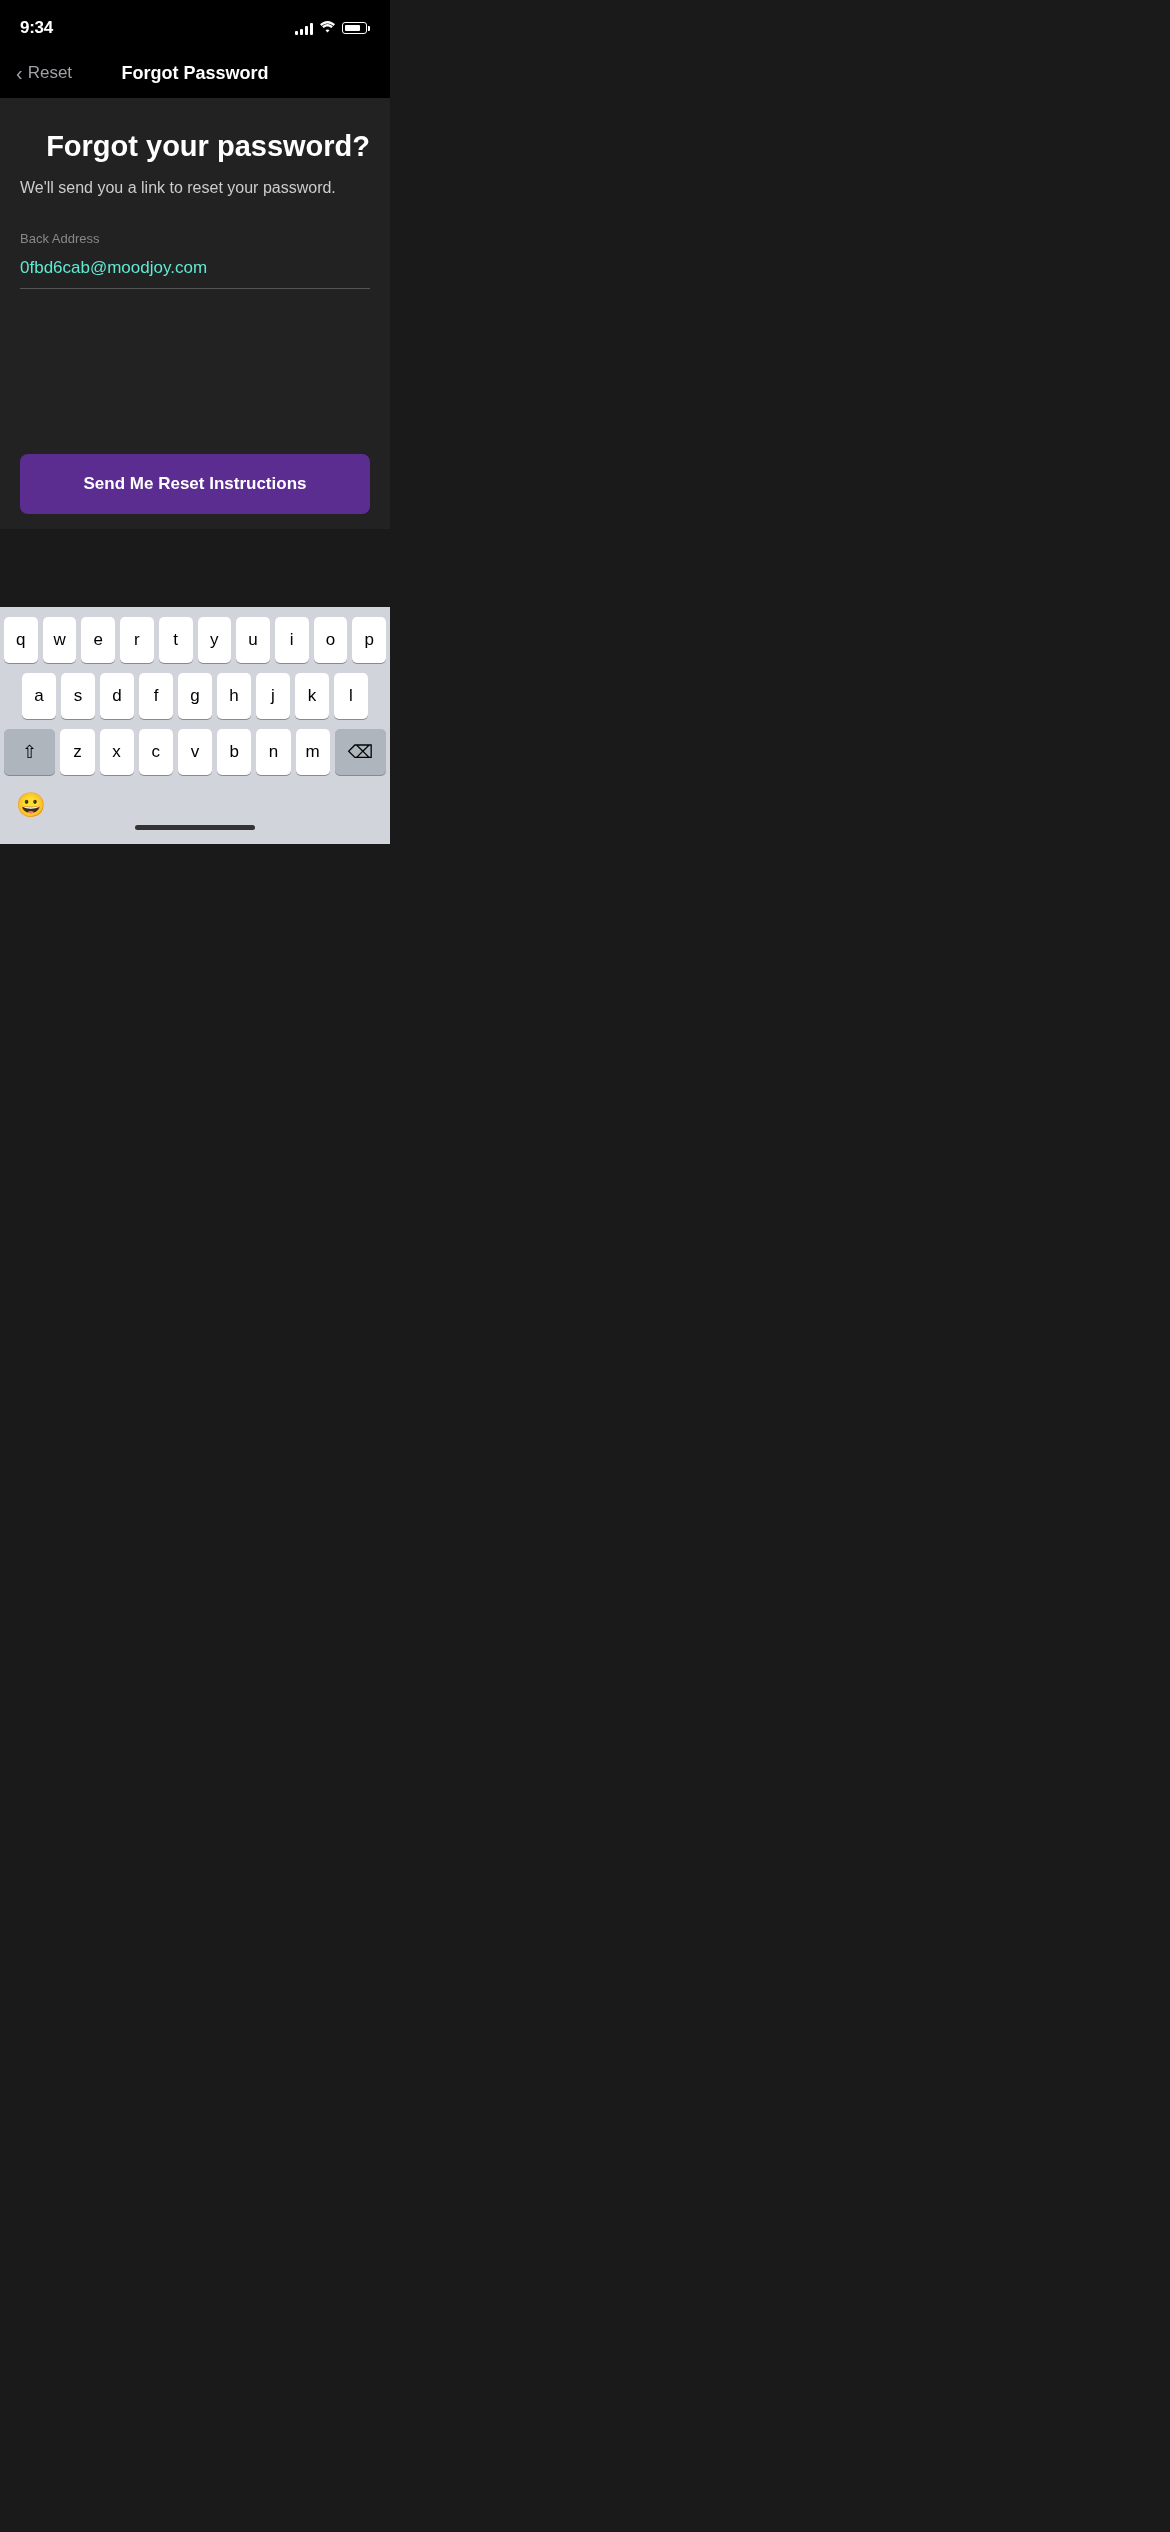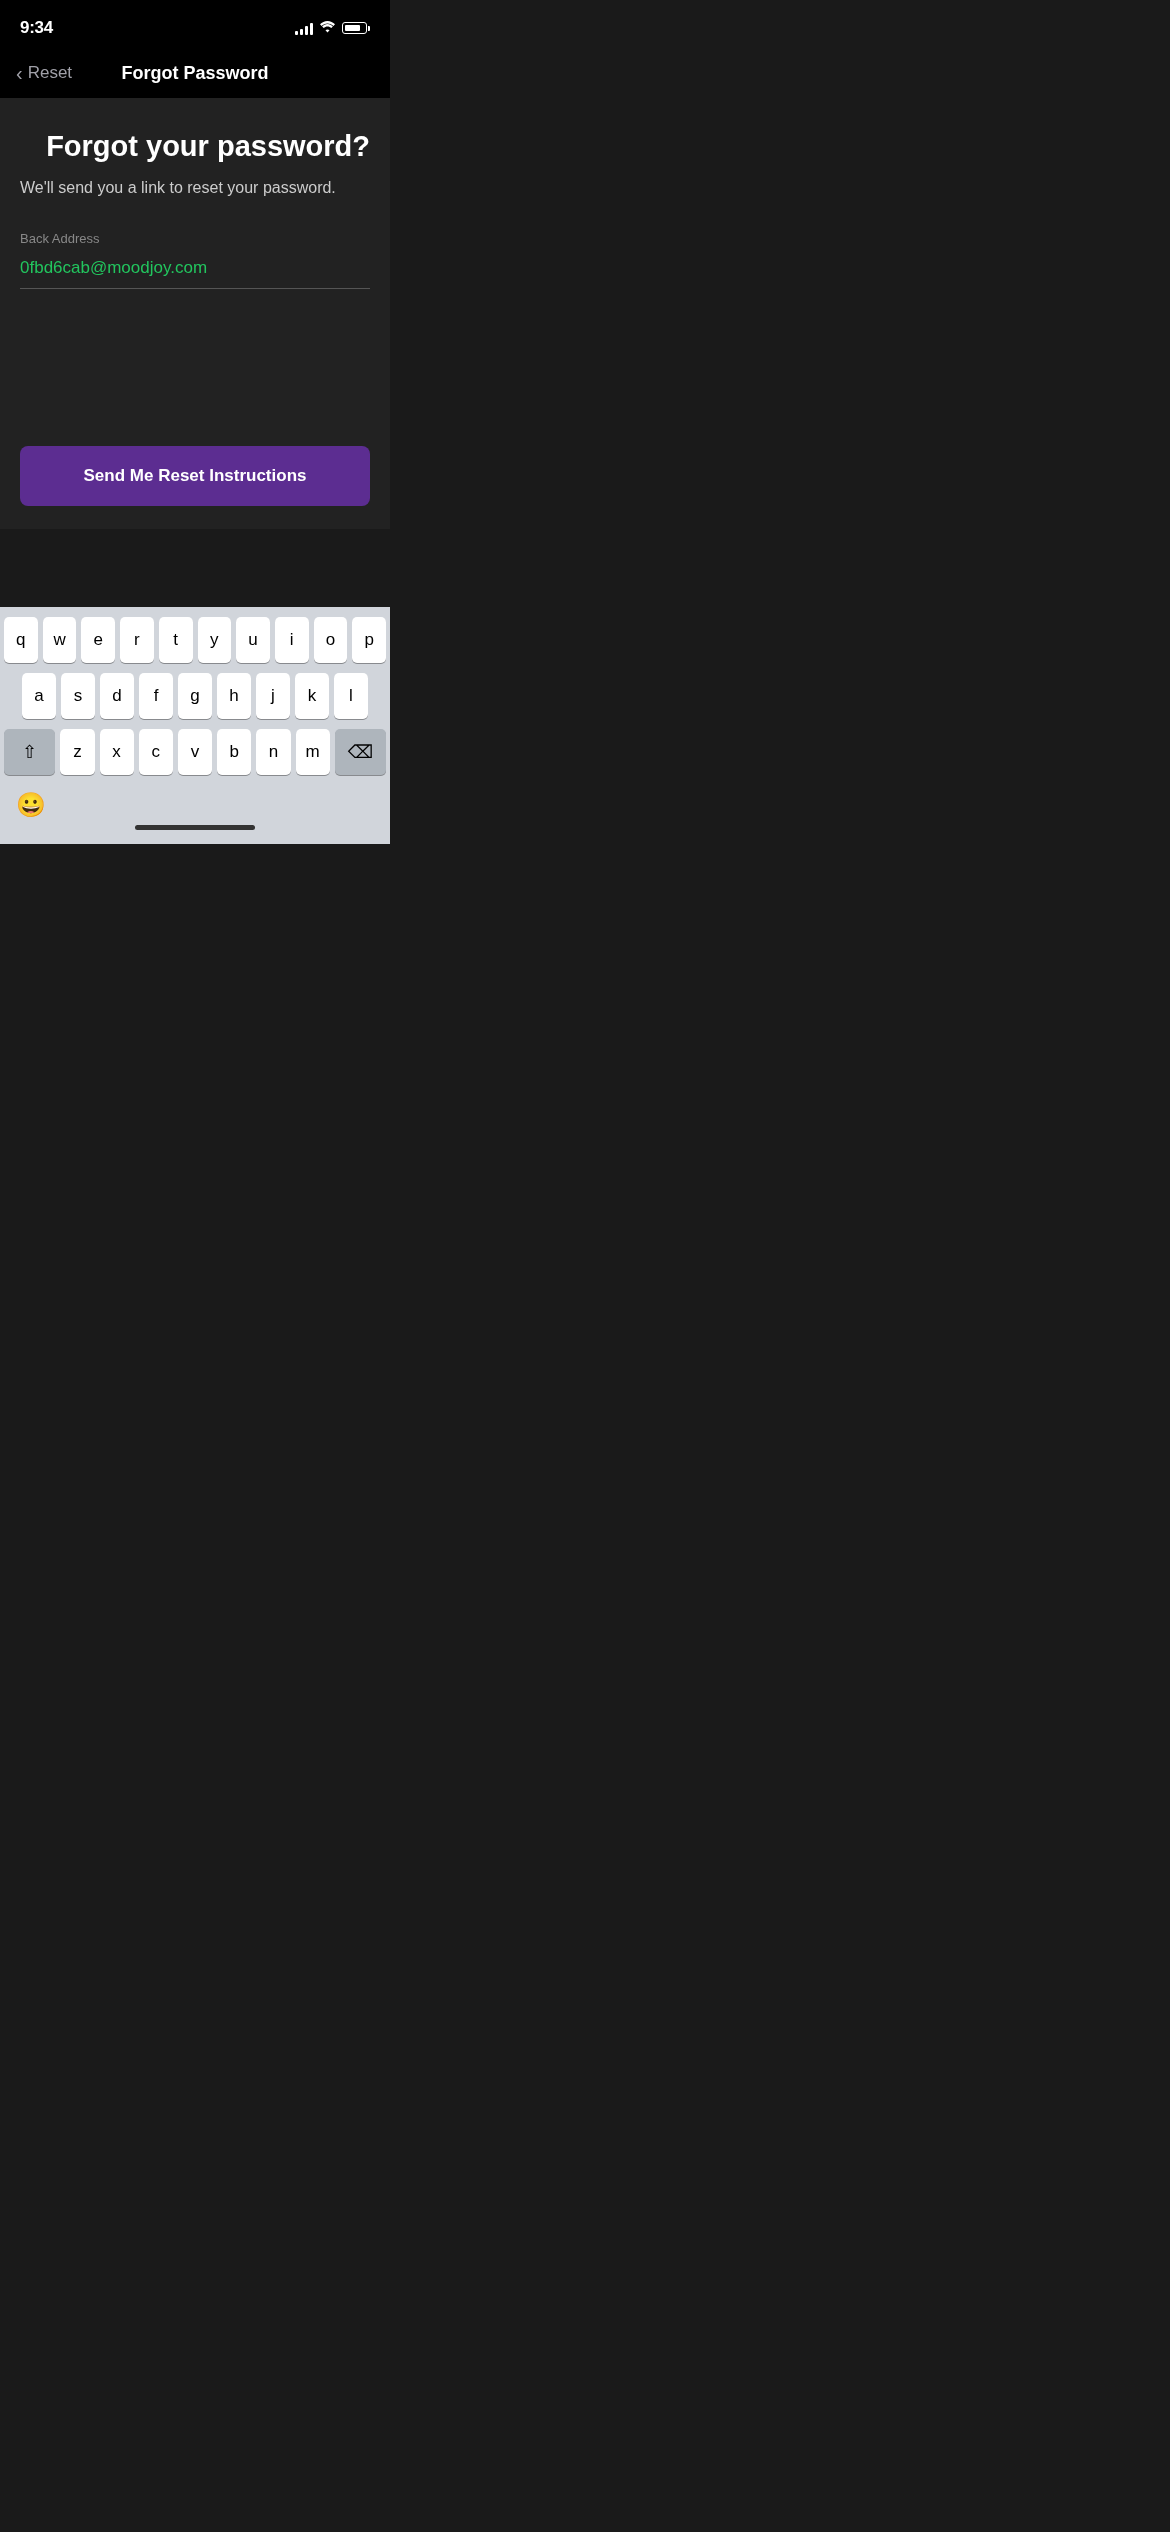--- a/index.html
+++ b/index.html
@@ -145,21 +145,21 @@
       color: #888888;
       margin-bottom: 6px;
       display: block;
     }
 
     .form-input {
       width: 100%;
       background: transparent;
       border: none;
       border-bottom: 1px solid #555555;
-      color: #22c55e;
+      color: #5eead4;
       font-size: 17px;
       padding: 6px 0 10px;
       outline: none;
       font-family: inherit;
     }
 
     .spacer {
       height: 200px;
     }
 
@@ -170,21 +170,21 @@
       background: #5c2d91;
       color: #fff;
       border: none;
       border-radius: 8px;
       padding: 20px;
       font-size: 17px;
       font-weight: 600;
       cursor: pointer;
       text-align: center;
       position: absolute;
-      bottom: 338px;
+      bottom: 330px;
       left: 0;
     }
 
     
     .keyboard {
       position: absolute;
       bottom: 0;
       left: 0;
       right: 0;
       background: #d1d5db;

